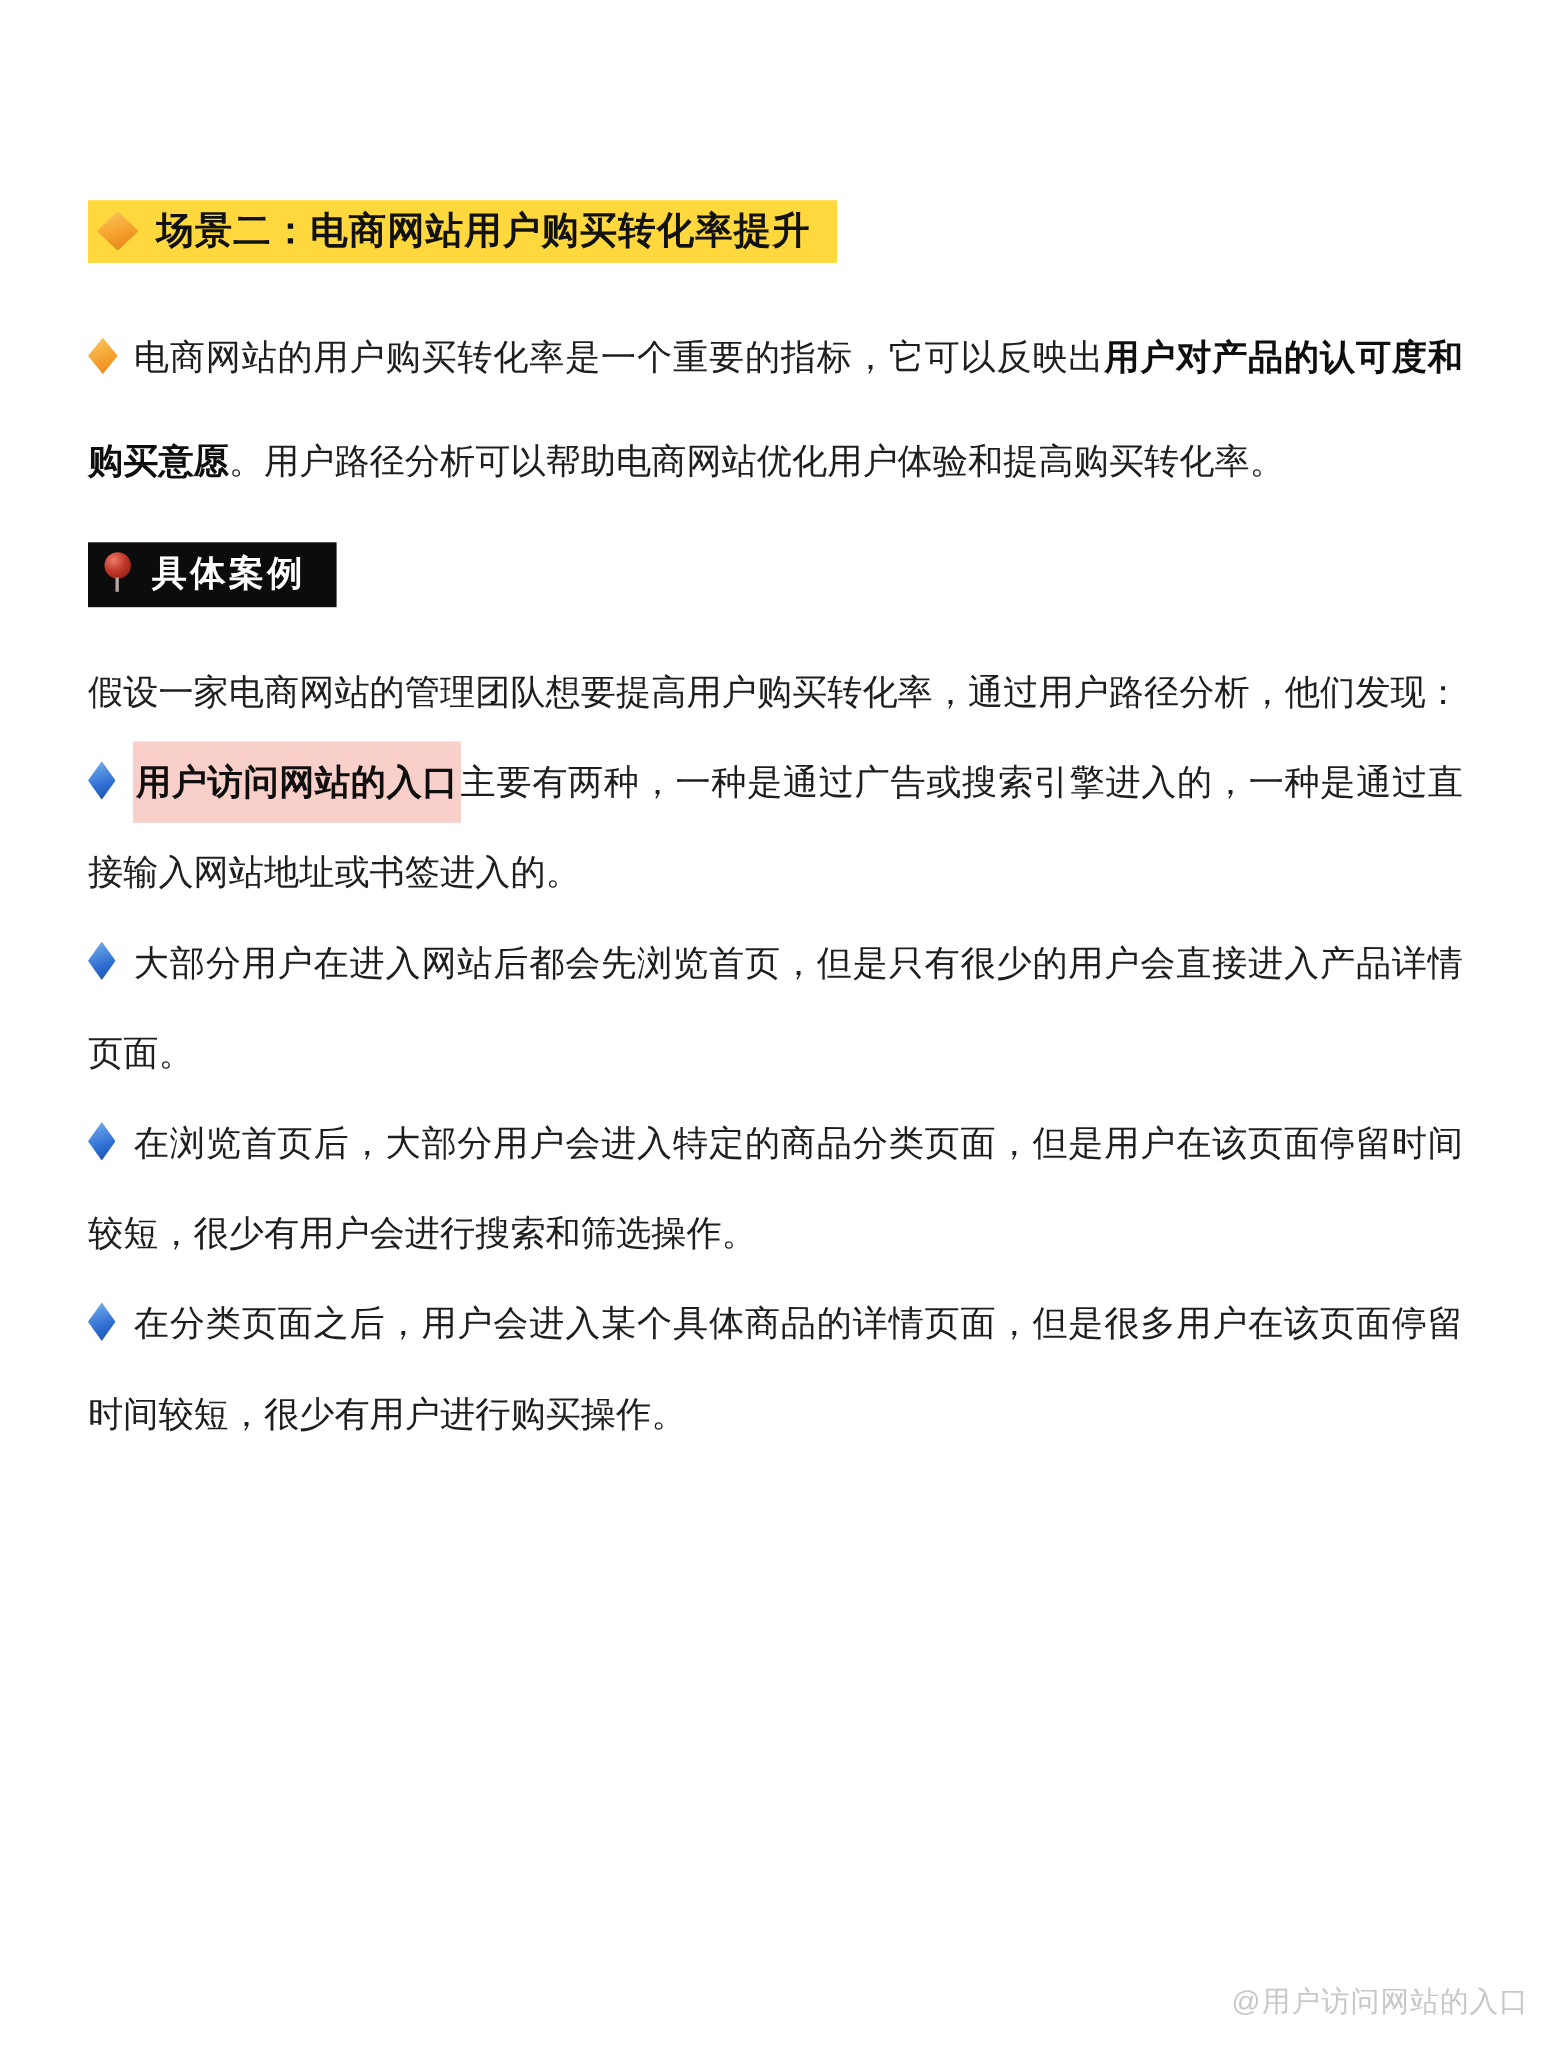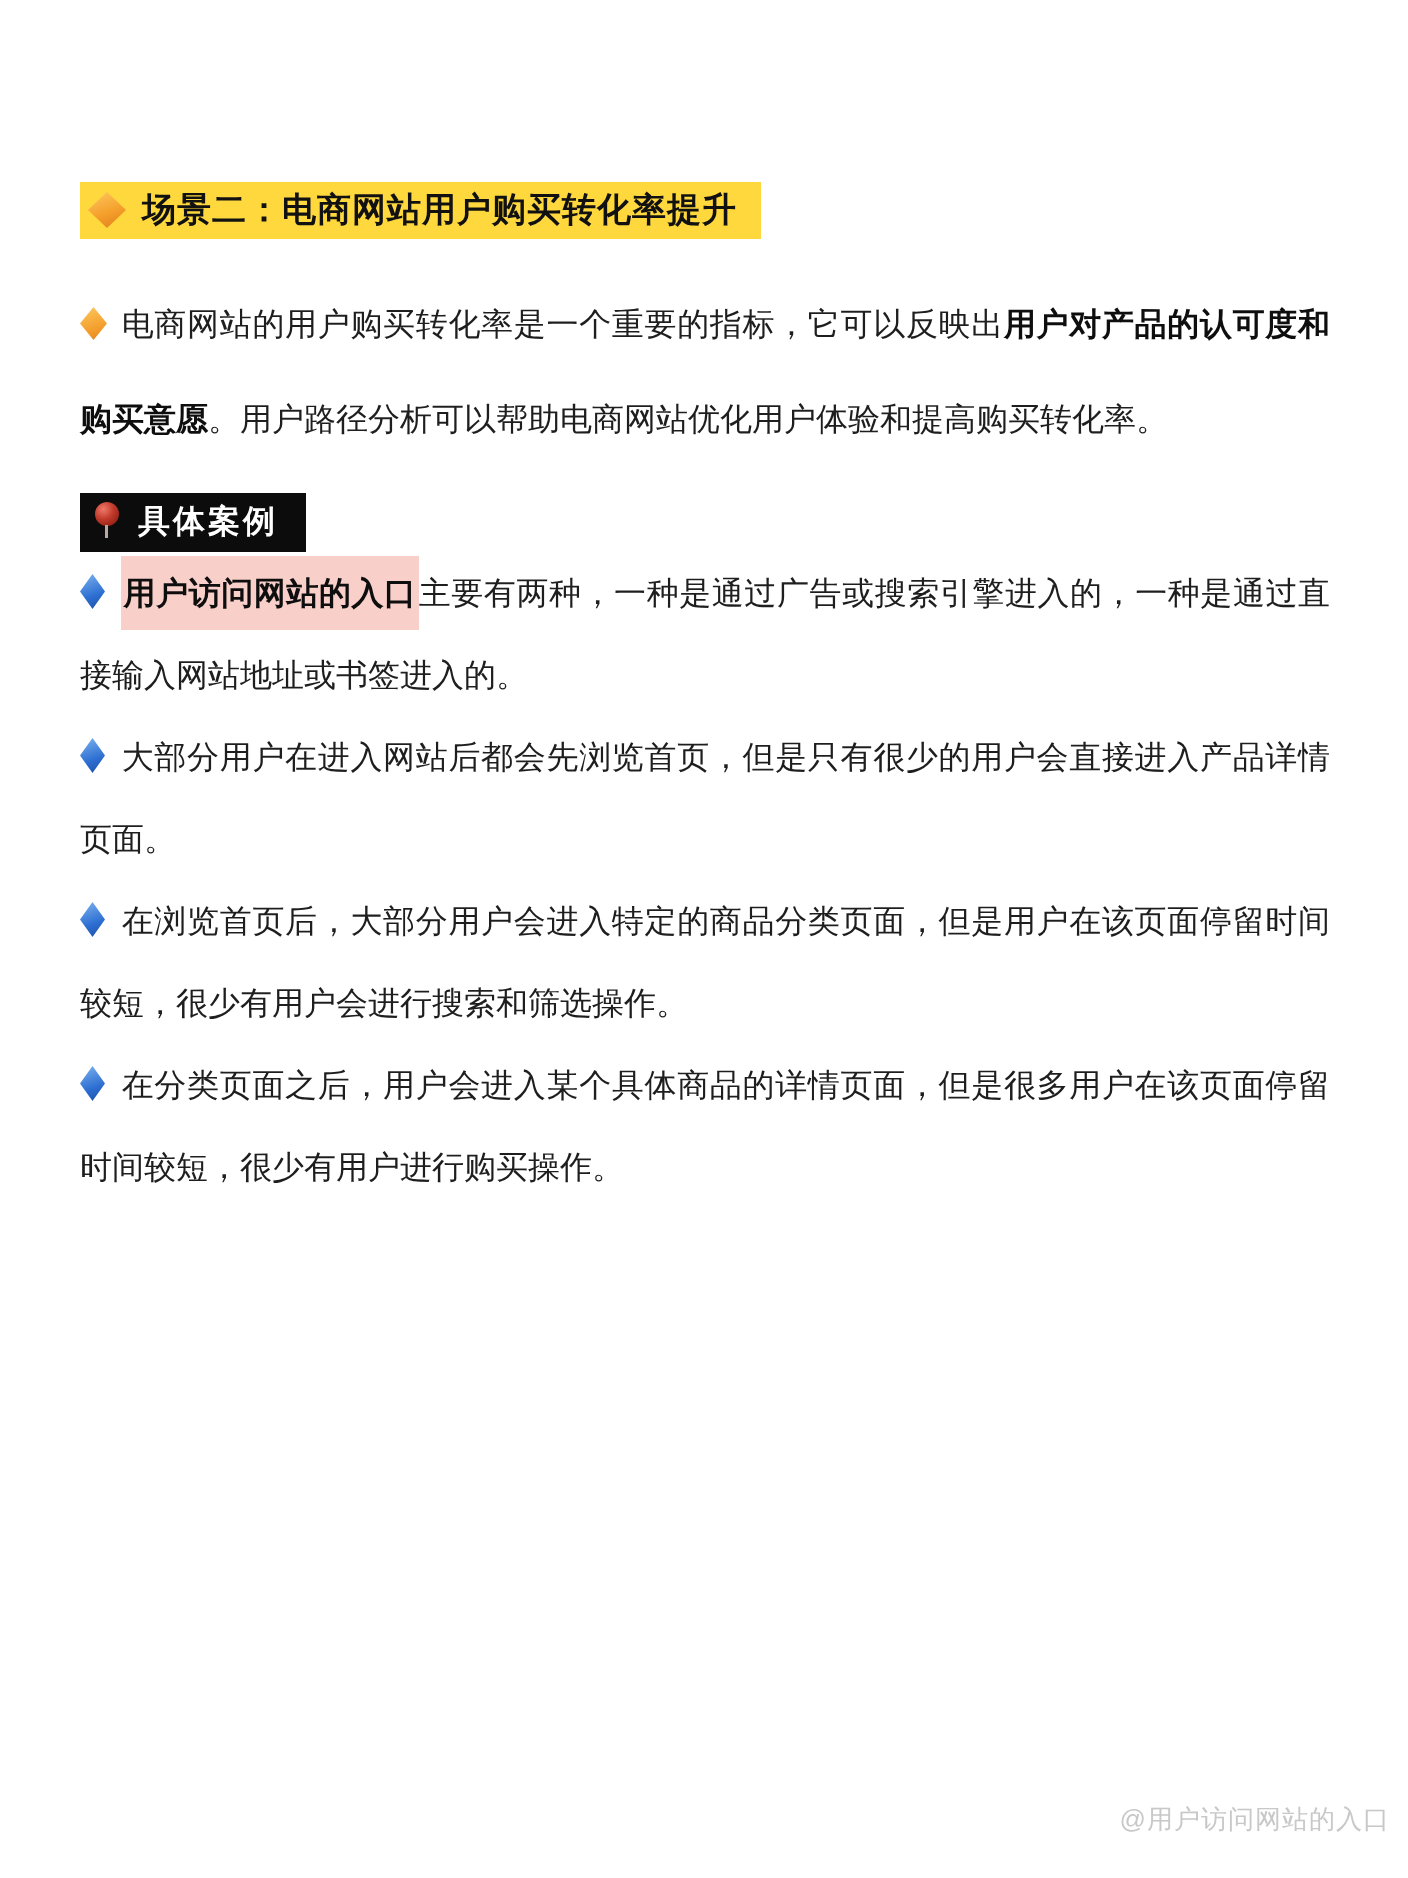--- a/index.html
+++ b/index.html
@@ -128,20 +128,21 @@
     </p>
 
     <div class="case-badge">
       <span class="pin-icon">
           <span class="pin-head"></span>
           <span class="pin-stem"></span>
         </span>
       <span>具体案例</span>
     </div>
 
+    <p class="case-intro">假设一家电商网站的管理团队想要提高用户购买转化率，通过用户路径分析，他们发现：</p>
 
     <p class="finding">
       <span class="diamond blue"></span><b class="pink-highlight">用户访问网站的入口</b><span>主要有两种，一种是通过广告或搜索引擎进入的，一种是通过直接输入网站地址或书签进入的。</span>
     </p>
 
     <p class="finding">
       <span class="diamond blue"></span><span>大部分用户在进入网站后都会先浏览首页，但是只有很少的用户会直接进入产品详情页面。</span>
     </p>
 
     <p class="finding">

